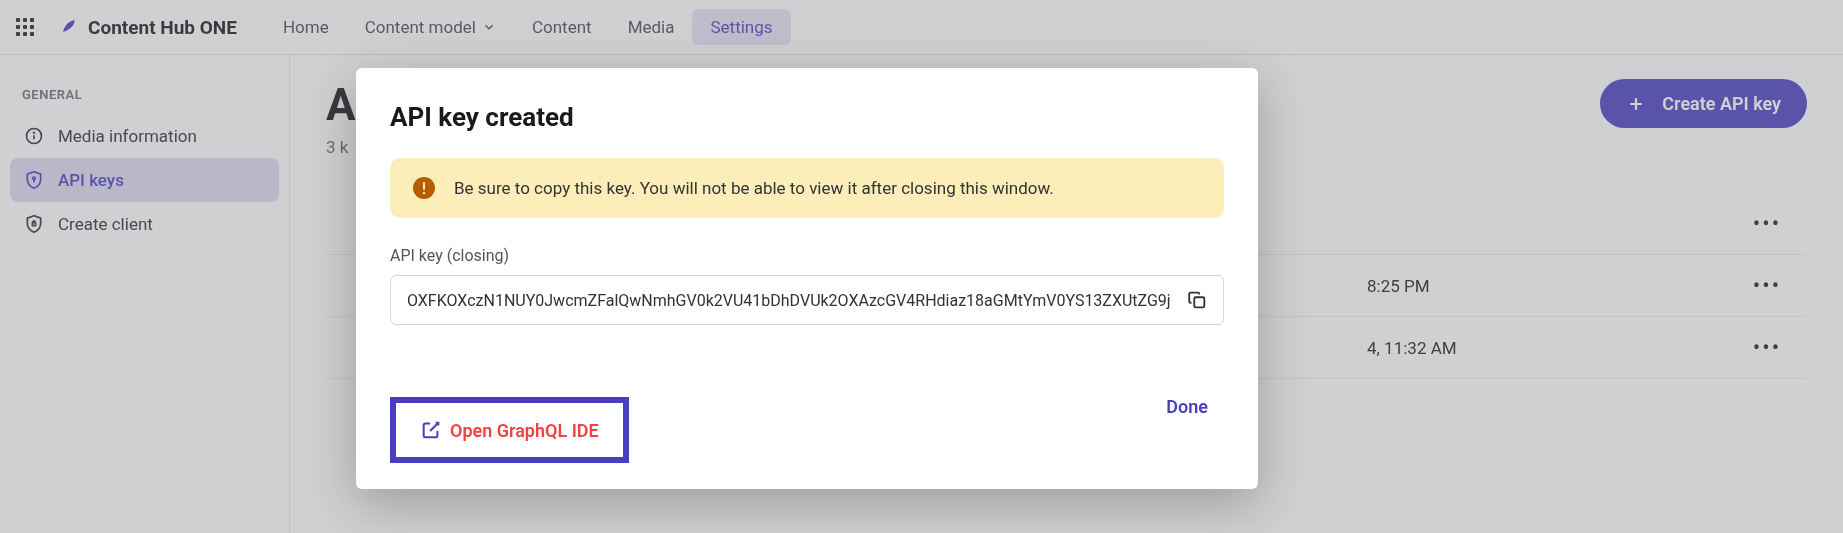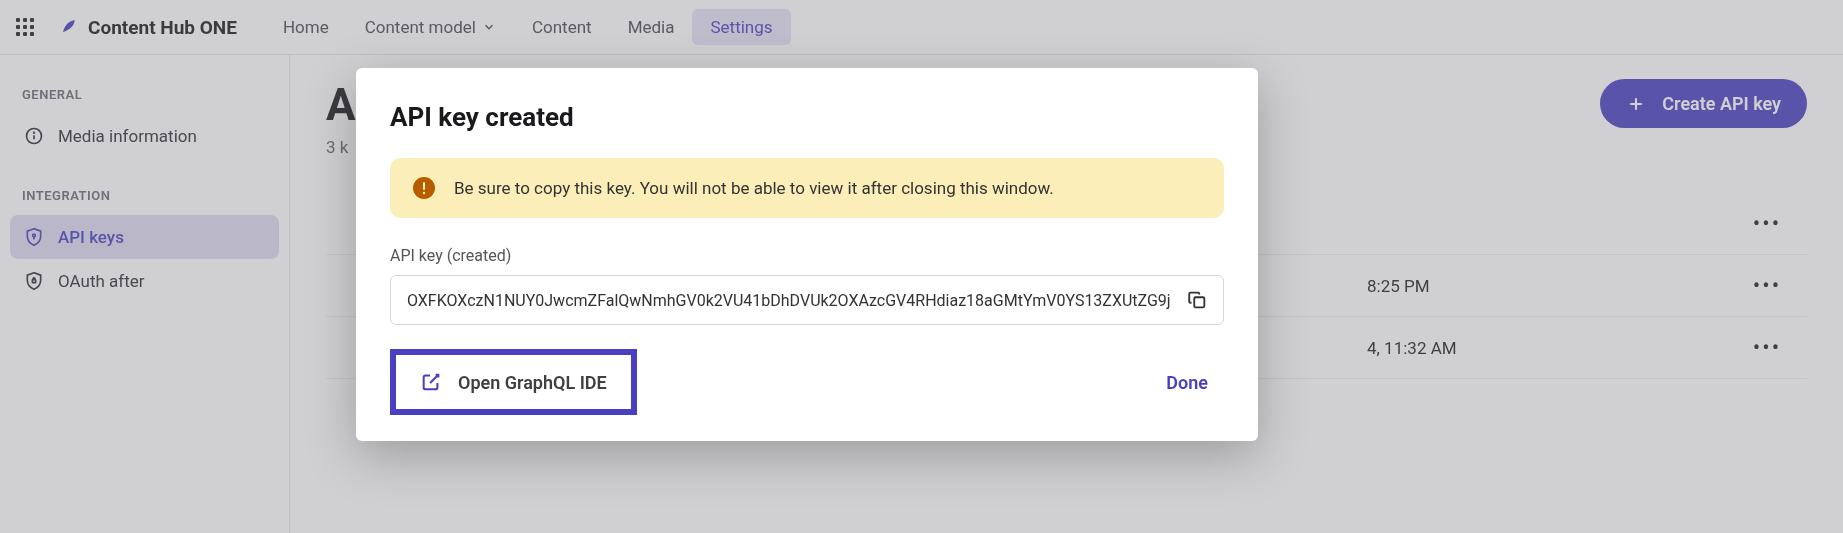--- a/index.html
+++ b/index.html
@@ -41,21 +41,21 @@
 .modal { position:absolute; left:356px; top:68px; width:902px; background:#fff; border-radius:6px; box-shadow:0 14px 50px rgba(0,0,0,0.25); padding:34px 34px 26px; }
 .modal-title { font-size:26px; font-weight:700; color:#1a1a1d; margin-bottom:26px; }
 .alert { background:#fceeb9; border-radius:10px; padding:18px 22px; display:flex; align-items:center; gap:18px; margin-bottom:28px; }
 .alert .warn-icon { width:24px; height:24px; flex:none; }
 .alert-text { font-size:17px; color:#333; }
 .field-label { font-size:16px; color:#555; margin-bottom:10px; }
 .key-box { display:flex; align-items:center; border:1px solid #d6d6dc; border-radius:6px; height:50px; padding:0 8px 0 16px; margin-bottom:24px; }
 .key-box input { flex:1; border:none; outline:none; font-size:16px; color:#333; font-family:inherit; background:transparent; overflow:hidden; text-overflow:ellipsis; }
 .copy-btn { width:36px; height:36px; display:flex; align-items:center; justify-content:center; background:none; border:none; cursor:pointer; }
 .modal-footer { display:flex; align-items:center; justify-content:space-between; }
-.open-ide { display:flex; align-items:center; gap:16px; color:#404040; font-size:18px; font-weight:600; padding:16px 24px; border:6px solid #4b3fc1; cursor:pointer; }
+.open-ide { display:flex; align-items:center; gap:8px; color:#ef4444; font-size:18px; font-weight:600; padding:16px 24px; border:6px solid #4b3fc1; cursor:pointer;margin-top:48px; }
 .done-btn { background:none; border:none; font-size:18px; font-weight:600; color:#4b3fc1; cursor:pointer; padding:10px 16px; }
 
 .chev { width:14px; height:14px; }
 </style>
 </head>
 <body>
 
 <div class="app">
 
   <div class="topnav">
@@ -101,36 +101,35 @@
     <div class="sidebar">
       <div class="section-label">GENERAL</div>
       <div class="sidebar-item">
         <svg viewBox="0 0 24 24" fill="none" stroke="#2f2f35" stroke-width="2">
             <circle cx="12" cy="12" r="9"></circle>
             <line x1="12" y1="11" x2="12" y2="16"></line>
             <circle cx="12" cy="8" r="0.5" fill="#2f2f35"></circle>
           </svg>
         <span>Media information</span>
       </div>
-      <div class="section-label" style="margin-top:18px;">INTEGRATION</div>
       <div class="sidebar-item active">
         <svg viewBox="0 0 24 24" fill="none" stroke="#4b3fc1" stroke-width="2">
             <path d="M12 2 4 5v6c0 5 3.5 9 8 11 4.5-2 8-6 8-11V5l-8-3z"></path>
             <circle cx="12" cy="10" r="1.6"></circle>
             <line x1="12" y1="11.6" x2="12" y2="15"></line>
           </svg>
         <span>API keys</span>
       </div>
       <div class="sidebar-item">
         <svg viewBox="0 0 24 24" fill="none" stroke="#2f2f35" stroke-width="2">
             <path d="M12 2 4 5v6c0 5 3.5 9 8 11 4.5-2 8-6 8-11V5l-8-3z"></path>
             <rect x="10" y="10.5" width="4" height="3.5" rx="0.5"></rect>
             <path d="M10.8 10.5v-1a1.2 1.2 0 0 1 2.4 0v1"></path>
           </svg>
-        <span>OAuth after</span>
+        <span>Create client</span>
       </div>
     </div>
 
     <div class="main">
       <div class="page-header">
         <div>
           <div class="page-title">A</div>
           <div class="page-sub">3 k</div>
         </div>
         <button class="create-btn">
@@ -165,21 +164,21 @@
   <div class="modal">
     <div class="modal-title">API key created</div>
     <div class="alert">
       <svg class="warn-icon" viewBox="0 0 24 24">
           <circle cx="12" cy="12" r="11" fill="#b85c00"></circle>
           <rect x="11" y="6" width="2" height="8" rx="1" fill="#fceeb9"></rect>
           <circle cx="12" cy="17" r="1.2" fill="#fceeb9"></circle>
         </svg>
       <span class="alert-text">Be sure to copy this key. You will not be able to view it after closing this window.</span>
     </div>
-    <div class="field-label">API key (created)</div>
+    <div class="field-label">API key (closing)</div>
     <div class="key-box">
       <input type="text" readonly="" value="OXFKOXczN1NUY0JwcmZFalQwNmhGV0k2VU41bDhDVUk2OXAzcGV4RHdiaz18aGMtYmV0YS13ZXUtZG9j" style="">
       <button class="copy-btn">
         <svg width="22" height="22" viewBox="0 0 24 24" fill="none" stroke="#333" stroke-width="2">
             <rect x="9" y="9" width="11" height="11" rx="1.5"></rect>
             <path d="M6 15H5a1.5 1.5 0 0 1-1.5-1.5v-8A1.5 1.5 0 0 1 5 4h8a1.5 1.5 0 0 1 1.5 1.5V6"></path>
           </svg>
       </button>
     </div>
     <div class="modal-footer">

